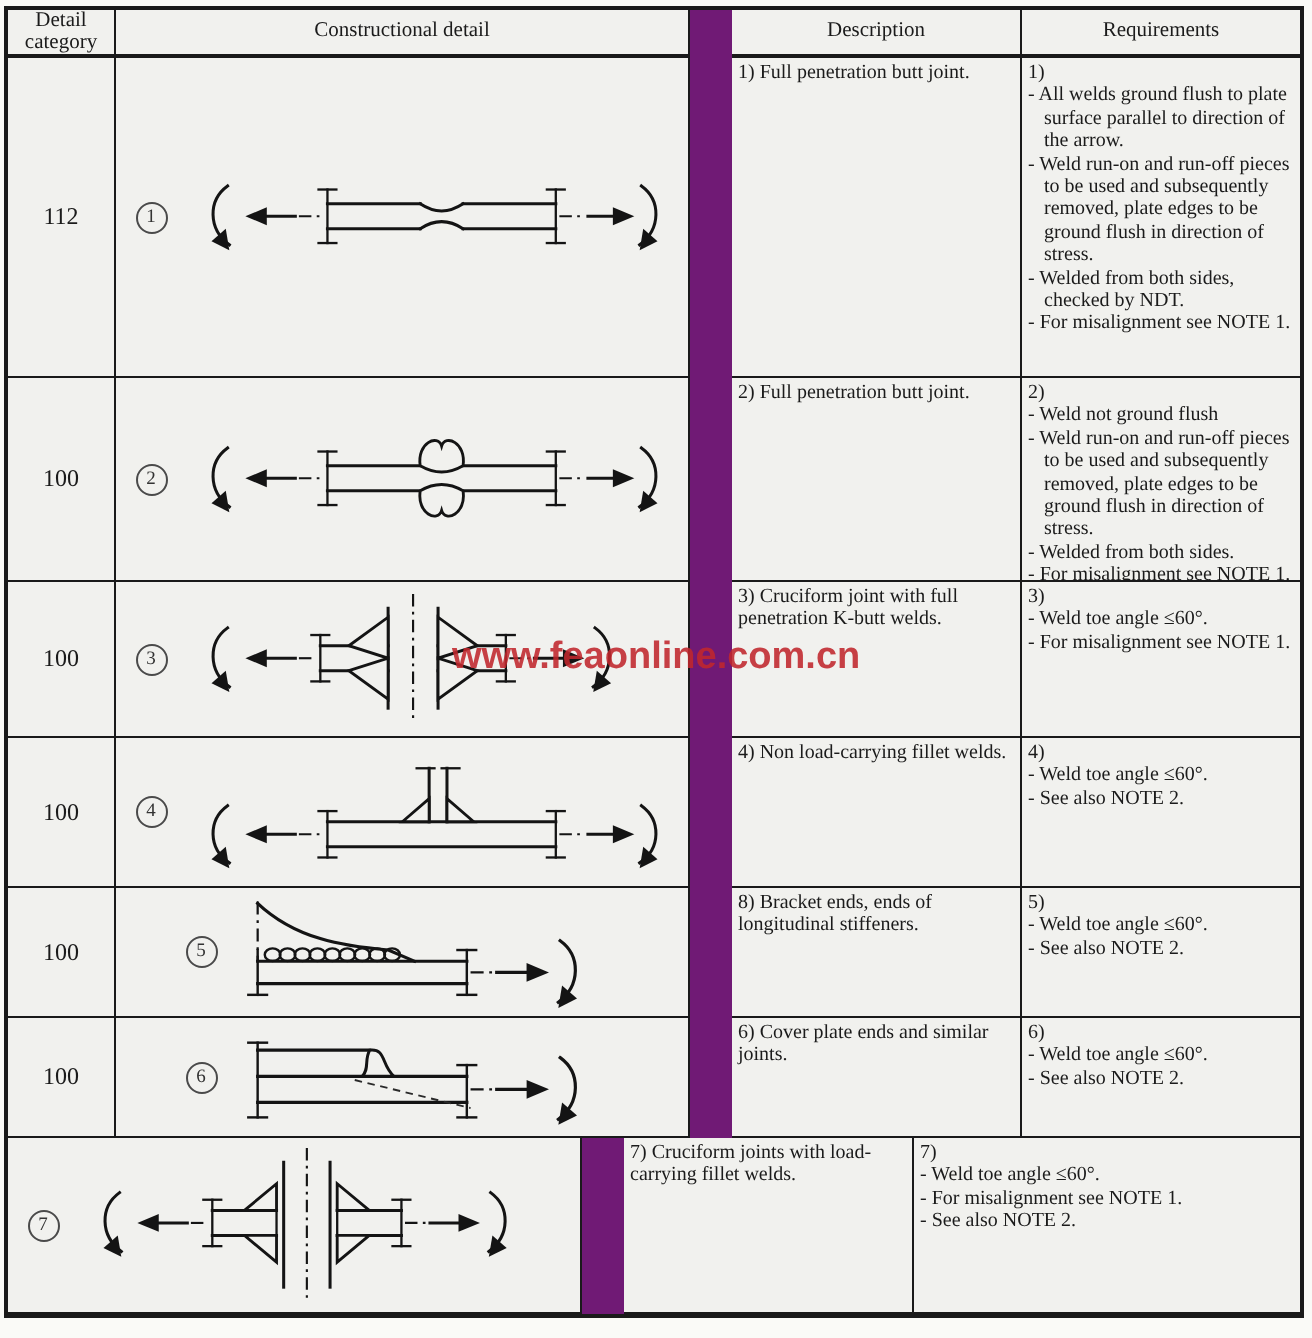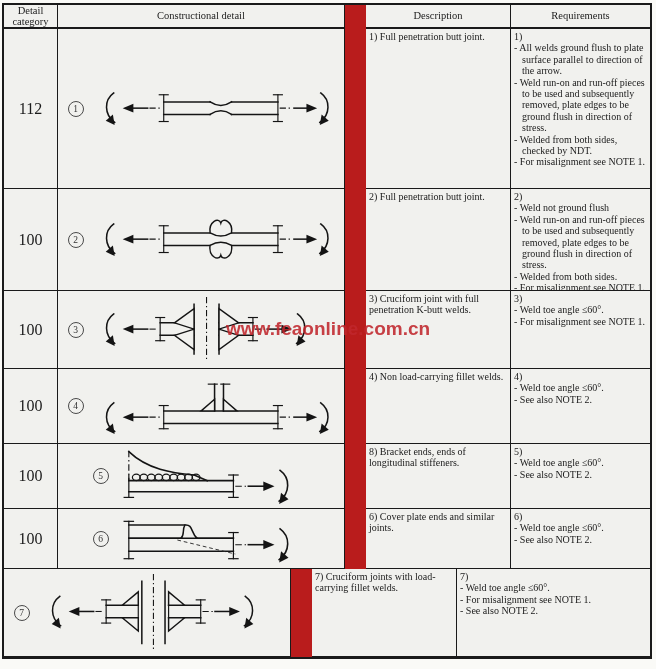--- a/index.html
+++ b/index.html
@@ -7,31 +7,31 @@
   body {
     font-family:"Liberation Serif", serif;
     background:#f7f7f4;
     position:relative;
     color:#1b1b1b;
     overflow:hidden;
   }
   .page { position:absolute; inset:0; background:#fafaf7; }
   .tbl {
     position:absolute; left:2px; top:3px; width:650px;
-    border:2px solid #1a1a1a; background:#b91c1c;
+    border:2px solid #1a1a1a; background:#701a75;
   }
   .row { display:flex; }
   .cell {
     border-right:1px solid #1a1a1a;
     border-bottom:1px solid #1a1a1a;
     background:#f1f1ee;
     overflow:hidden;
   }
   .c1 { width:54px; display:flex; align-items:center; justify-content:center;
-        font-size:16px; }
+        font-size:12px; }
   .c2 { width:287px; display:flex; align-items:center; justify-content:center; gap:3px; }
   .c3 { width:145px;margin-left:21px; }
   .c4 { flex:1; border-right:none; }
   .txt { padding:2px 4px 16px 3px; font-size:10px; line-height:1.14; }
   .hdr .cell { border-bottom:2px solid #1a1a1a; }
   .hdr { height:24px; }
   .hdr .cell { display:flex; align-items:center; justify-content:center;
                text-align:center; font-size:10.5px; line-height:1.05; padding:1px; }
   .r1 { height:160px; } .r2 { height:102px; } .r3 { height:78px; }
   .r4 { height:75px; } .r5 { height:65px; } .r6 { height:60px; } .r7 { height:88px; }

